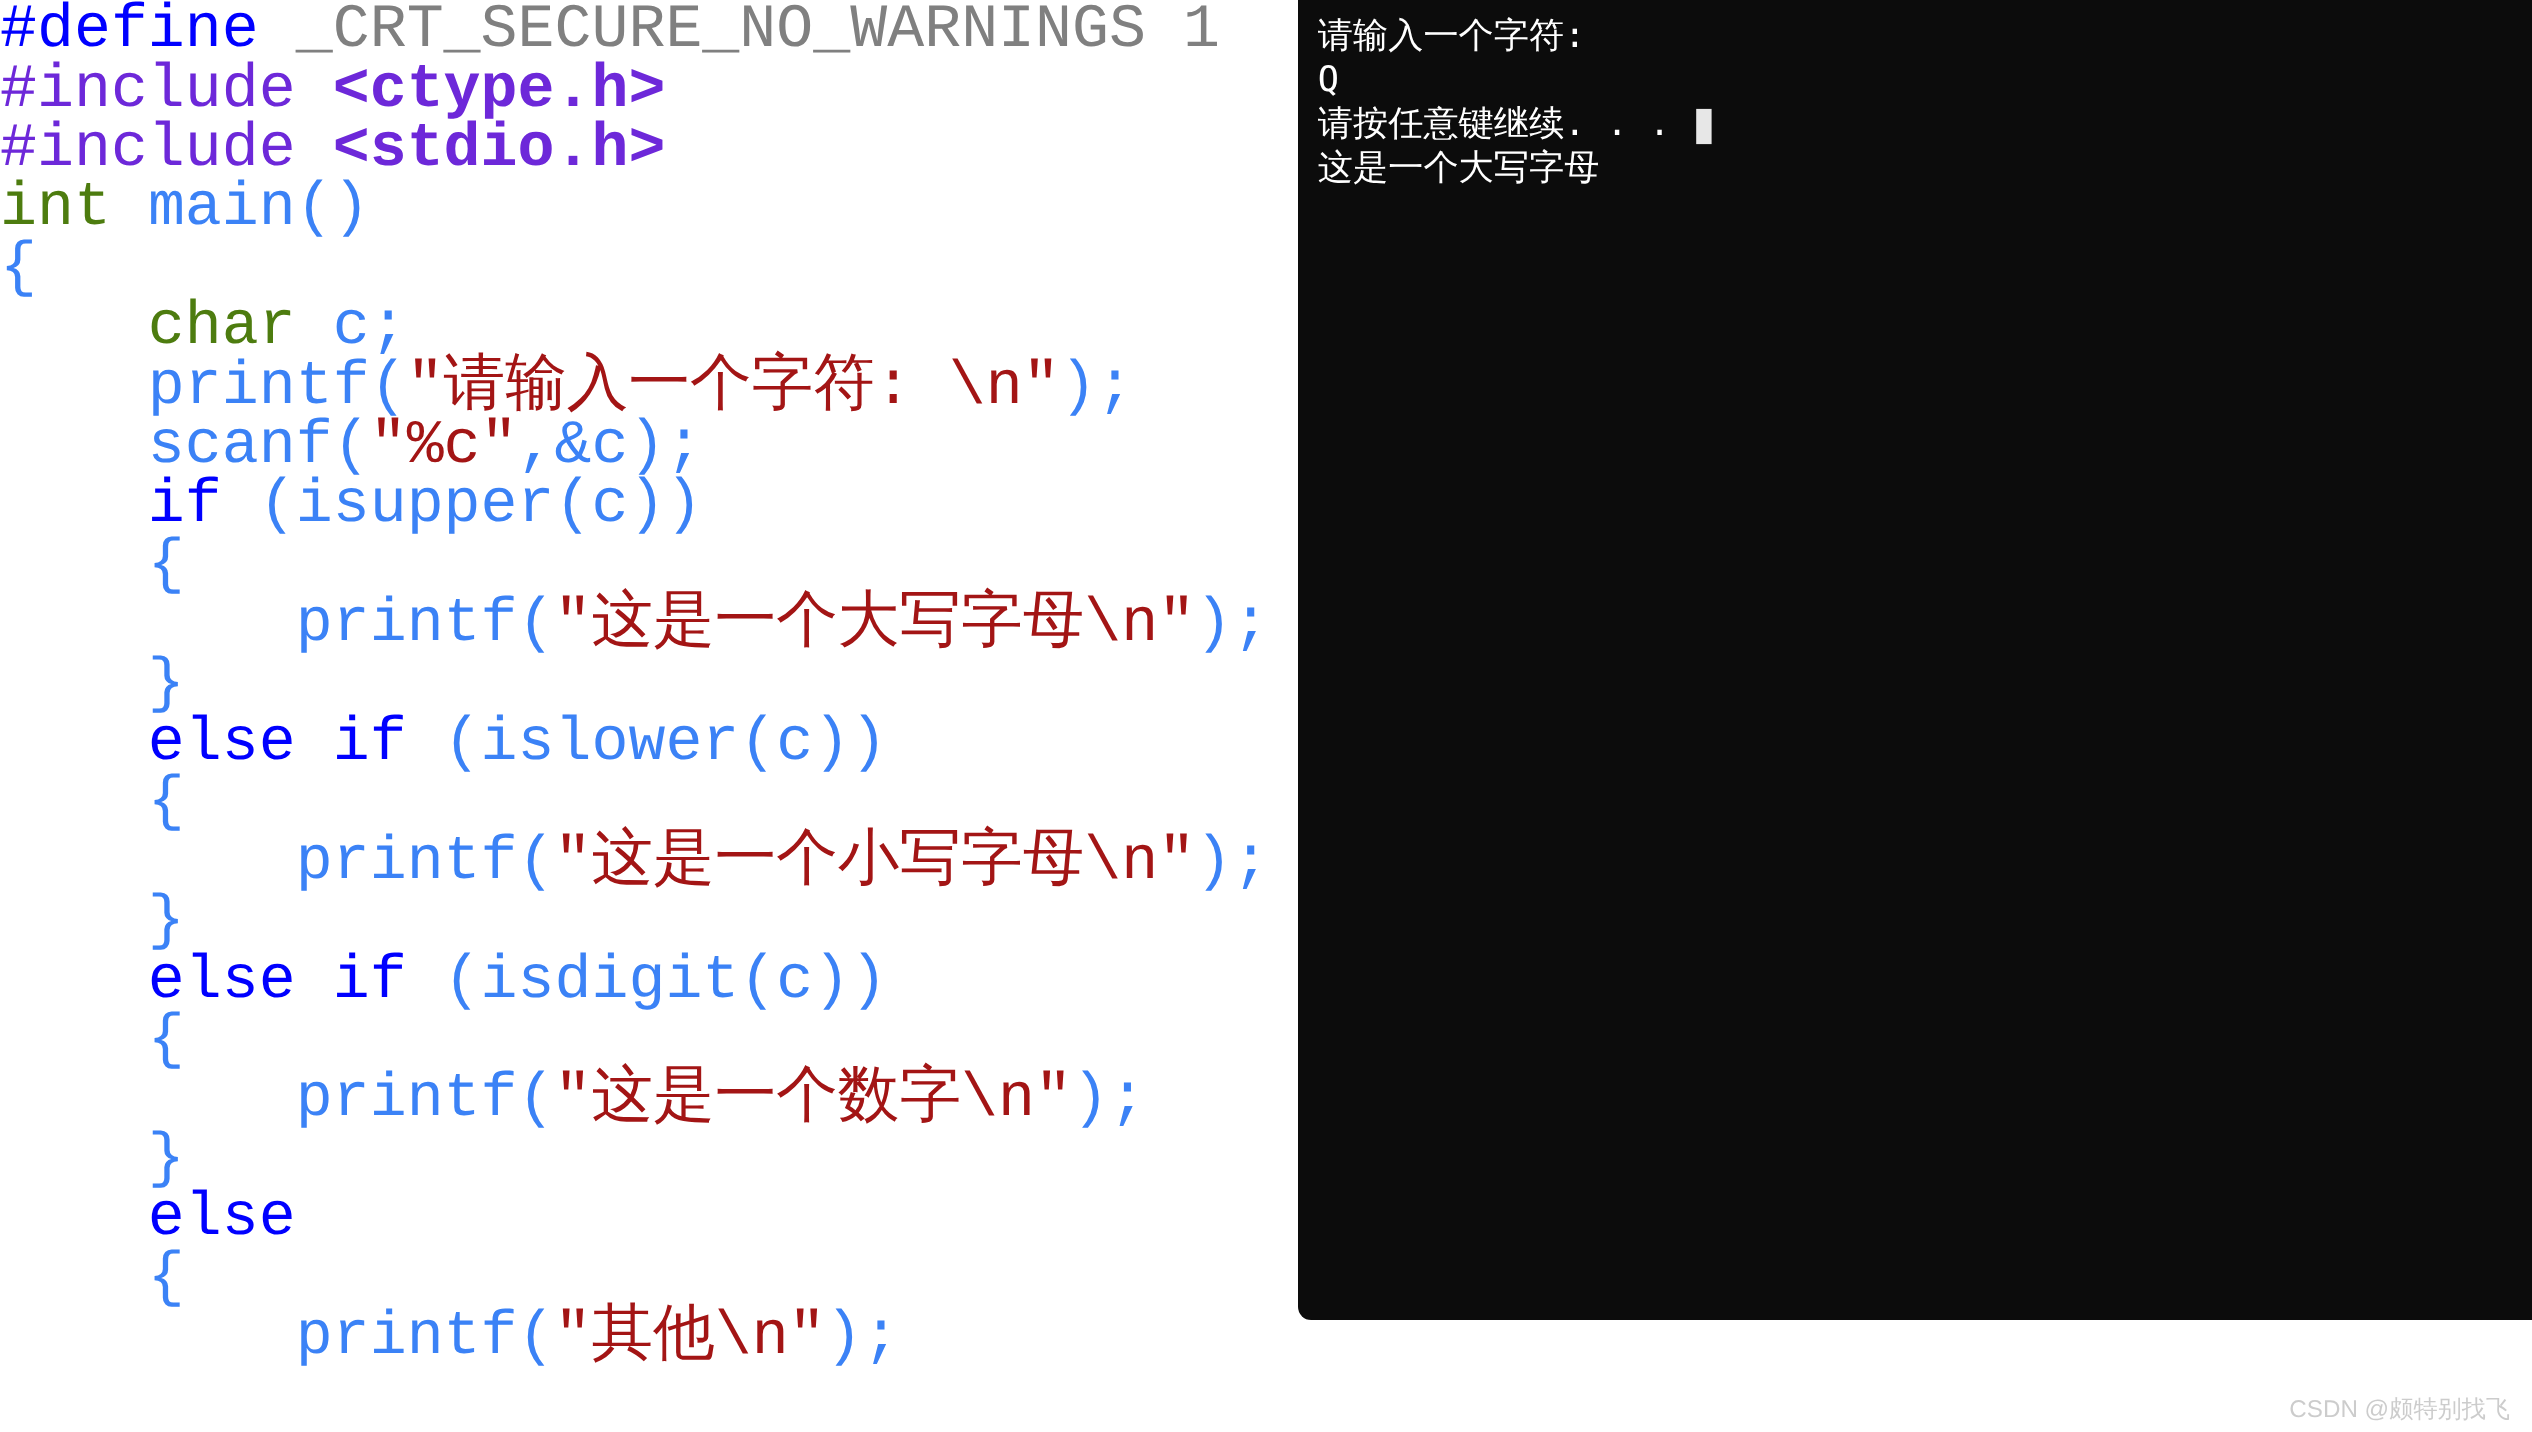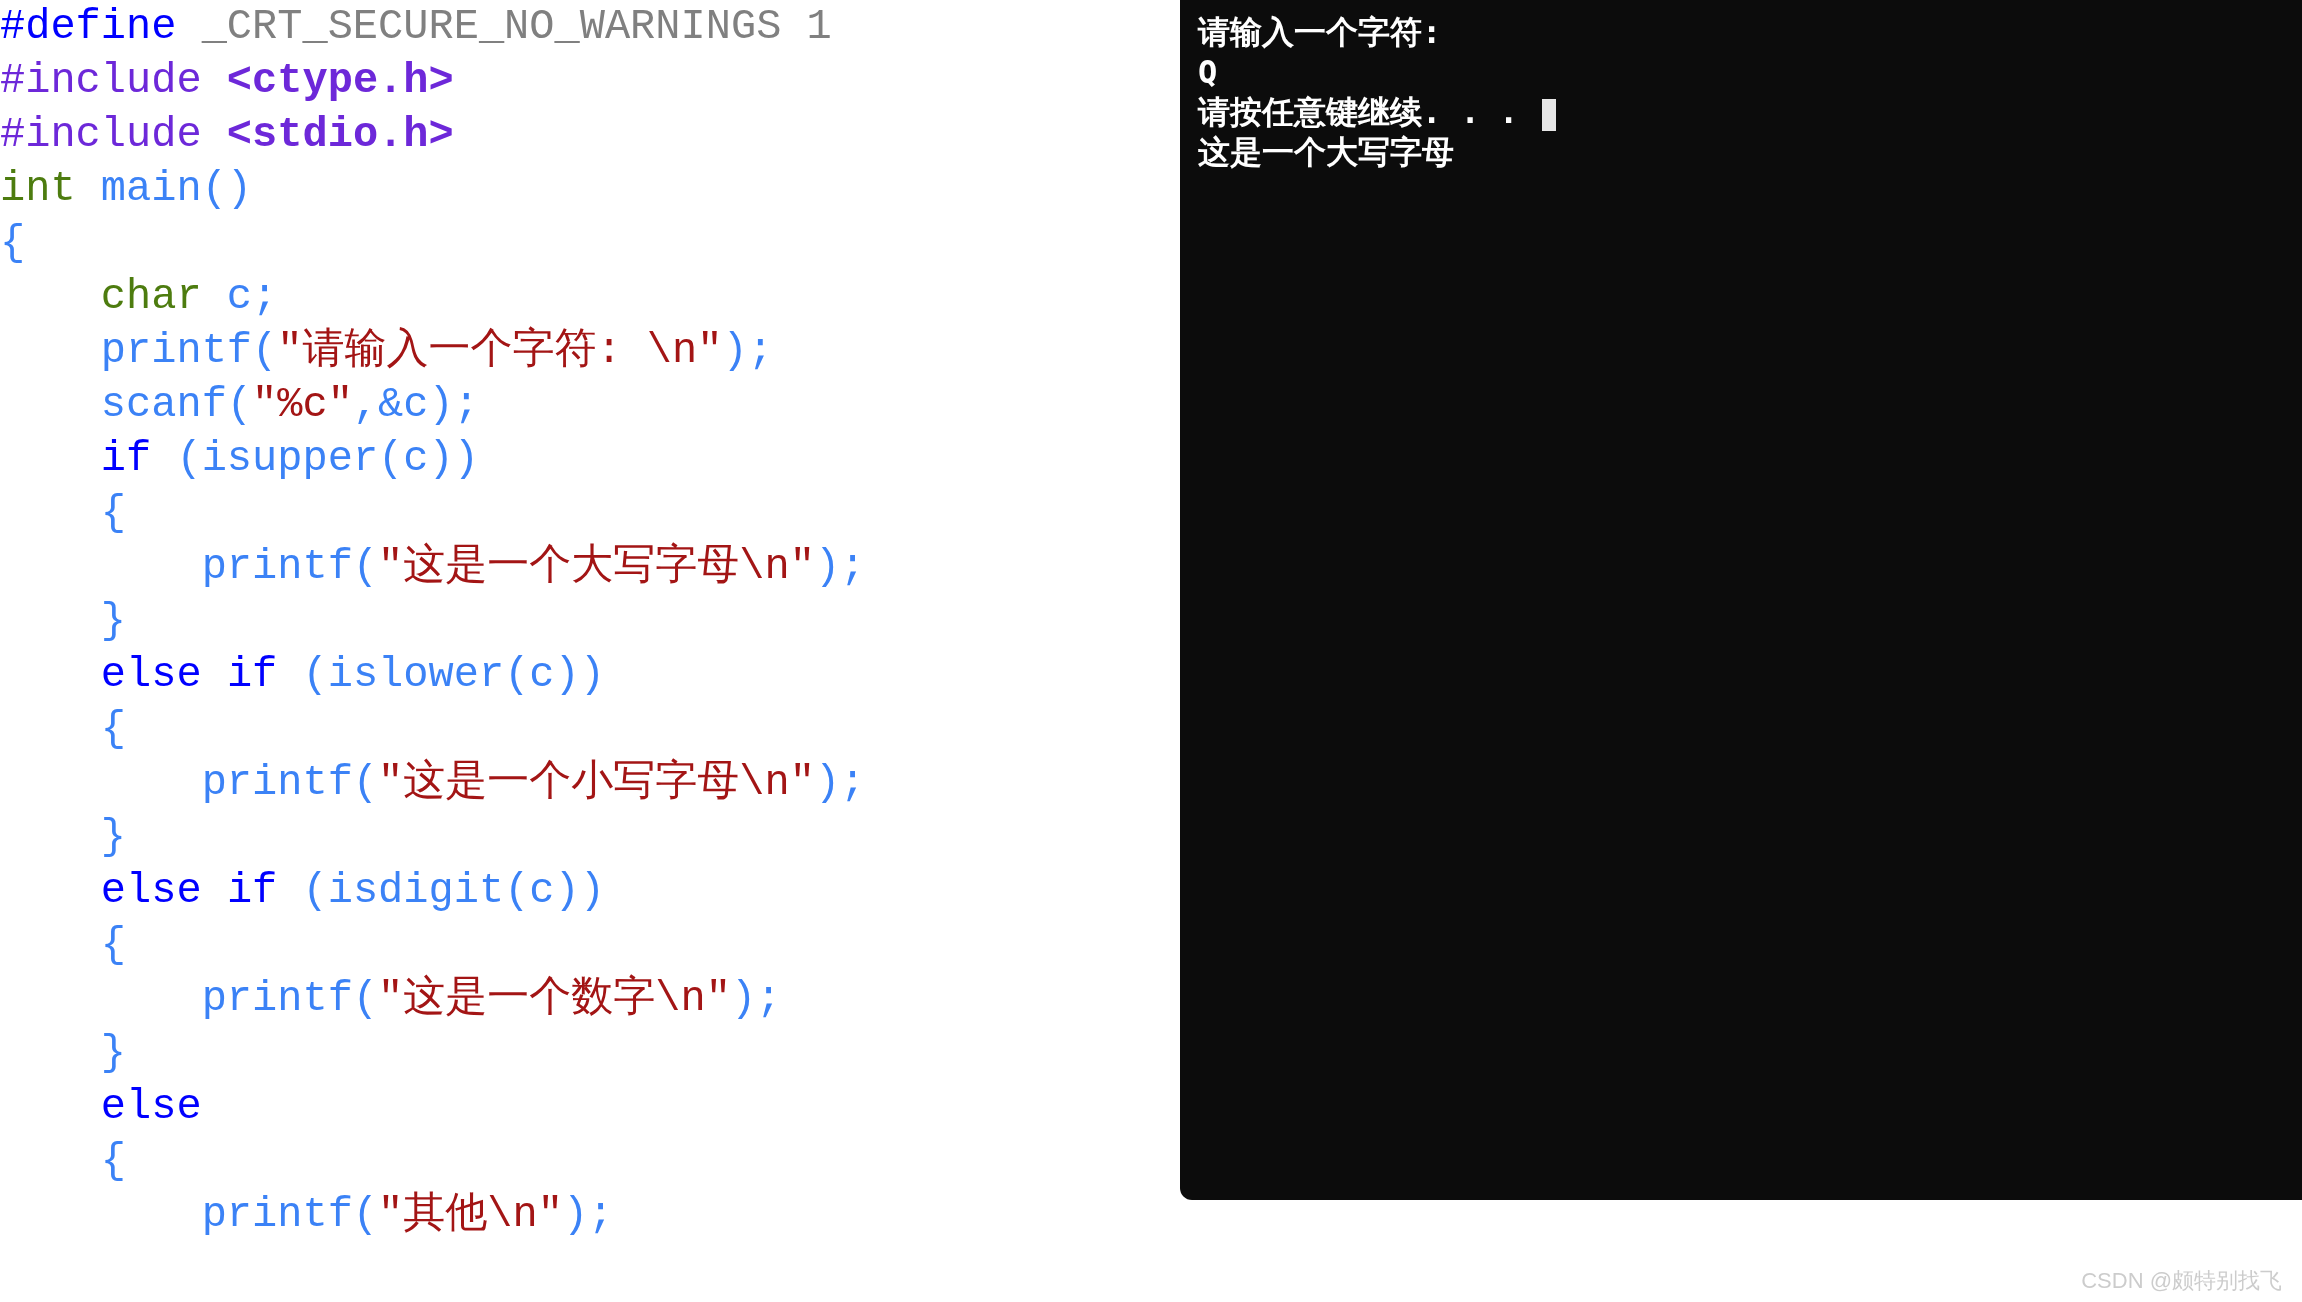--- a/index.html
+++ b/index.html
@@ -16,21 +16,21 @@
       overflow: hidden;
     }
     .code-editor {
       position: absolute;
       left: 0;
       top: 0;
       width: 1180px;
       height: 1302px;
       background: #ffffff;
       padding: 0;
-      font-size: 42px;
+      font-size: 56px;
       line-height: 54px;
       white-space: pre;
     }
     .code-line {
       display: block;
       white-space: pre;
     }
     .kw-preprocessor { color: #0000ff; }
     .kw-include { color: #6d28d9; }
     .kw-type { color: #4d7c0f; }
@@ -46,21 +46,20 @@
       top: 0;
       width: 1122px;
       height: 1200px;
       background: #0c0c0c;
       border-radius: 0 0 0 12px;
       padding: 12px 18px;
       font-family: "NSimSun", "SimSun", "Consolas", monospace;
       font-size: 32px;
       line-height: 40px;
       color: #ffffff;
-      font-weight: bold;
     }
     .console-line {
       display: block;
       white-space: pre;
     }
     .cursor {
       display: inline-block;
       width: 14px;
       height: 32px;
       background: #ffffff;

